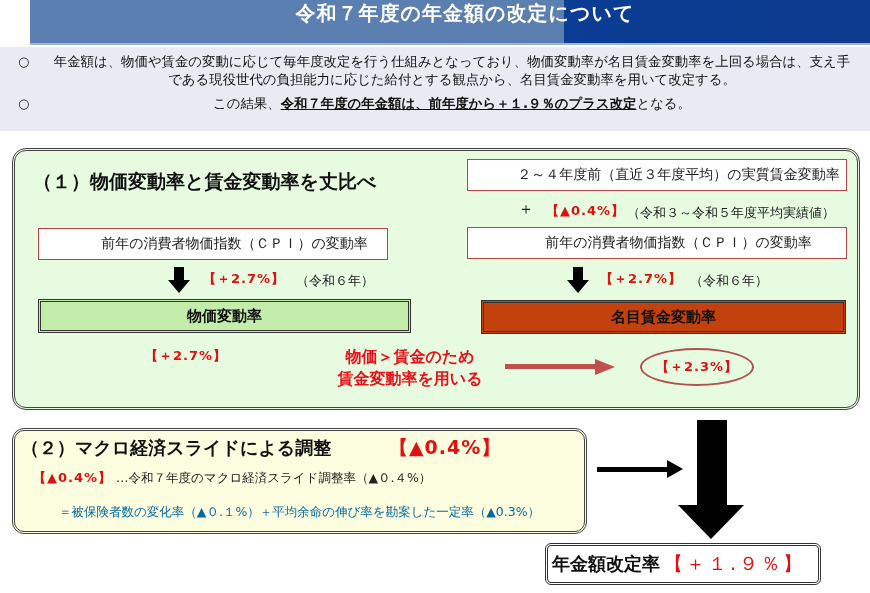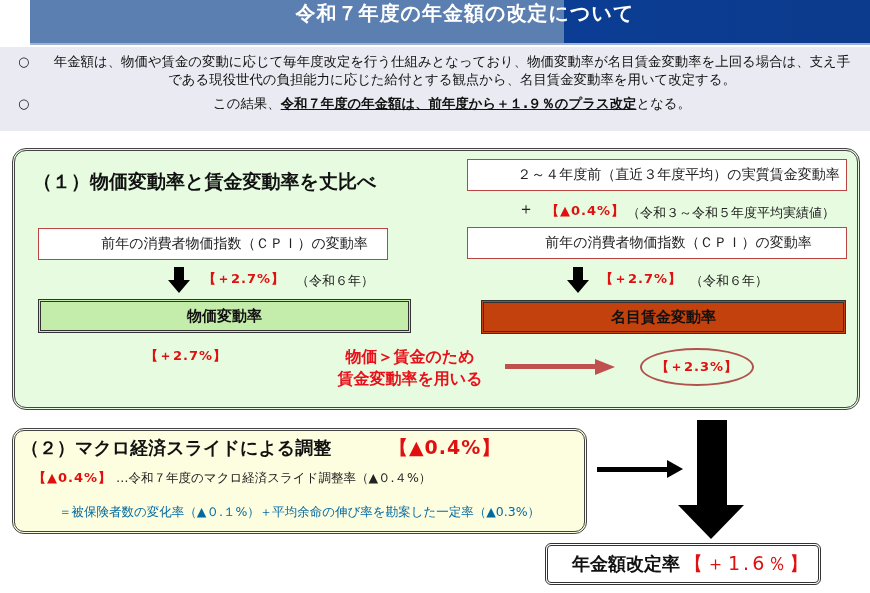--- a/index.html
+++ b/index.html
@@ -87,21 +87,21 @@
     .big-down-arrow { position: absolute; left: 678px; top: 420px; width: 66px; height: 118px; }
     .big-down-arrow .shaft { position: absolute; left: 19px; top: 0; width: 30px; height: 86px; background: #000; }
     .big-down-arrow .head {
       position: absolute; left: 0; top: 85px; width: 0; height: 0;
       border-left: 33px solid transparent; border-right: 33px solid transparent; border-top: 34px solid #000;
     }
 
     .result-box {
       position: absolute; left: 545px; top: 543px; width: 276px; height: 42px;
       background: #fff; border: 3px double #333; border-radius: 6px;
-      display: flex; align-items: center; padding-left: 24px;
+      display: flex; align-items: center; padding-left: 4px;
     }
     .result-box .label { font-size: 18px; font-weight: bold; color: #111; }
     .result-box .value { font-size: 19px; color: #e01010; letter-spacing: 3px; margin-left: 4px; }
   </style>
 </head>
 <body>
 
 <div class="header">
   <span class="title">令和７年度の年金額の改定について</span>
 </div>
@@ -172,14 +172,14 @@
     <div class="shaft"></div>
     <div class="head"></div>
   </div>
 <div class="big-down-arrow">
     <div class="shaft"></div>
     <div class="head"></div>
   </div>
 
 <div class="result-box">
   <span class="label">年金額改定率</span>
-  <span class="value">【＋1.6％】</span>
+  <span class="value">【＋１.９％】</span>
 </div>
 
 </body></html>

